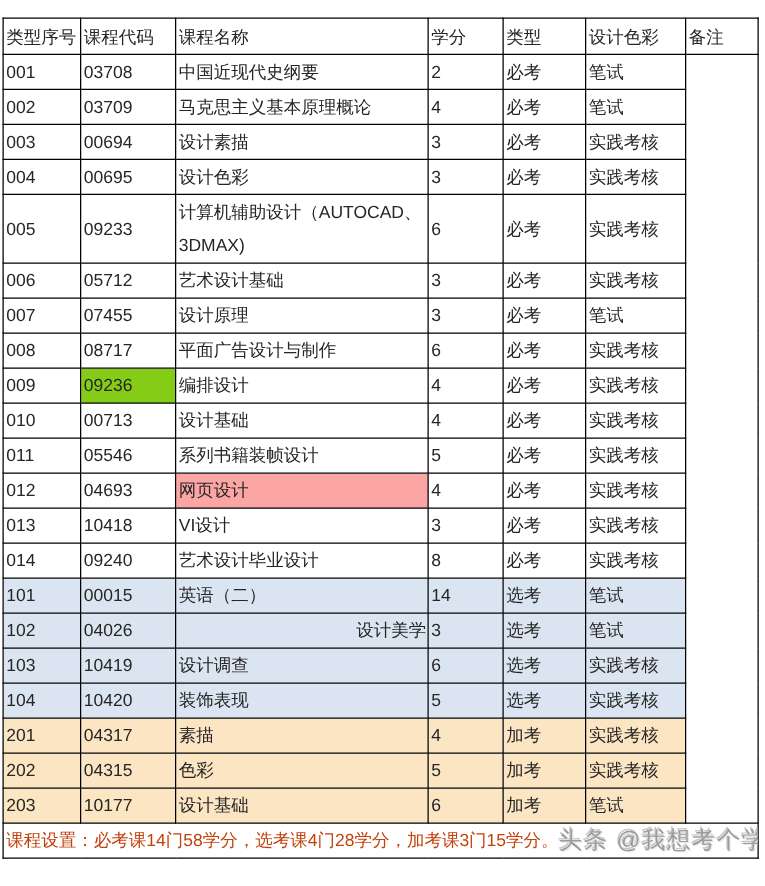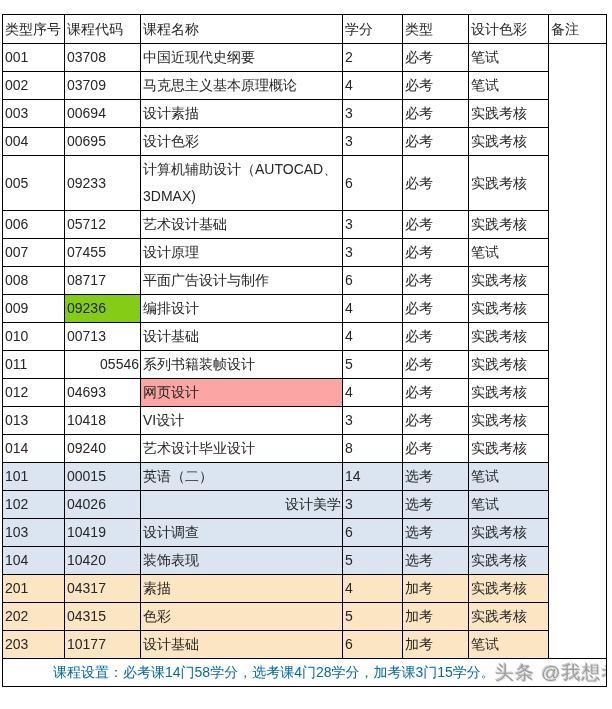--- a/index.html
+++ b/index.html
@@ -45,21 +45,21 @@
     line-height: 23px;
     padding: 0 2px;
     position: relative;
   }
   .footer-wrap {
     display: flex;
     align-items: center;
     justify-content: space-between;
     white-space: nowrap;
   }
-  .footer-summary { font-size: 14px; color: #0369a1; margin-left: 48px; }
+  .footer-summary { font-size: 14px; color: #c2410c; }
   .watermark {
     font-size: 19px;
     color: #9c9c9c;
     letter-spacing: 1px;
     text-shadow: 1px 1px 0 #e8e8e8, -1px -1px 0 #c9c9c9;
     margin-right: -1px;
   }
 </style>
 </head>
 <body>
@@ -163,21 +163,21 @@
         <tr>
           <td style="background: rgb(255, 255, 255);">010</td>
           <td style="background: rgb(255, 255, 255);">00713</td>
           <td style="background: rgb(255, 255, 255);">设计基础</td>
           <td style="background: rgb(255, 255, 255);">4</td>
           <td style="background: rgb(255, 255, 255);">必考</td>
           <td style="background: rgb(255, 255, 255);">实践考核</td>
         </tr>
         <tr>
           <td style="background: rgb(255, 255, 255);">011</td>
-          <td style="background: rgb(255, 255, 255); text-align: right;">05546</td>
+          <td style="background: rgb(255, 255, 255);">05546</td>
           <td style="background: rgb(255, 255, 255); margin-left: 31px;">系列书籍装帧设计</td>
           <td style="background: rgb(255, 255, 255);">5</td>
           <td style="background: rgb(255, 255, 255);">必考</td>
           <td style="background: rgb(255, 255, 255);">实践考核</td>
         </tr>
         <tr>
           <td style="background: rgb(255, 255, 255);">012</td>
           <td style="background: rgb(255, 255, 255);">04693</td>
           <td style="background: #fca5a5;">网页设计</td>
           <td style="background: rgb(255, 255, 255);">4</td>

